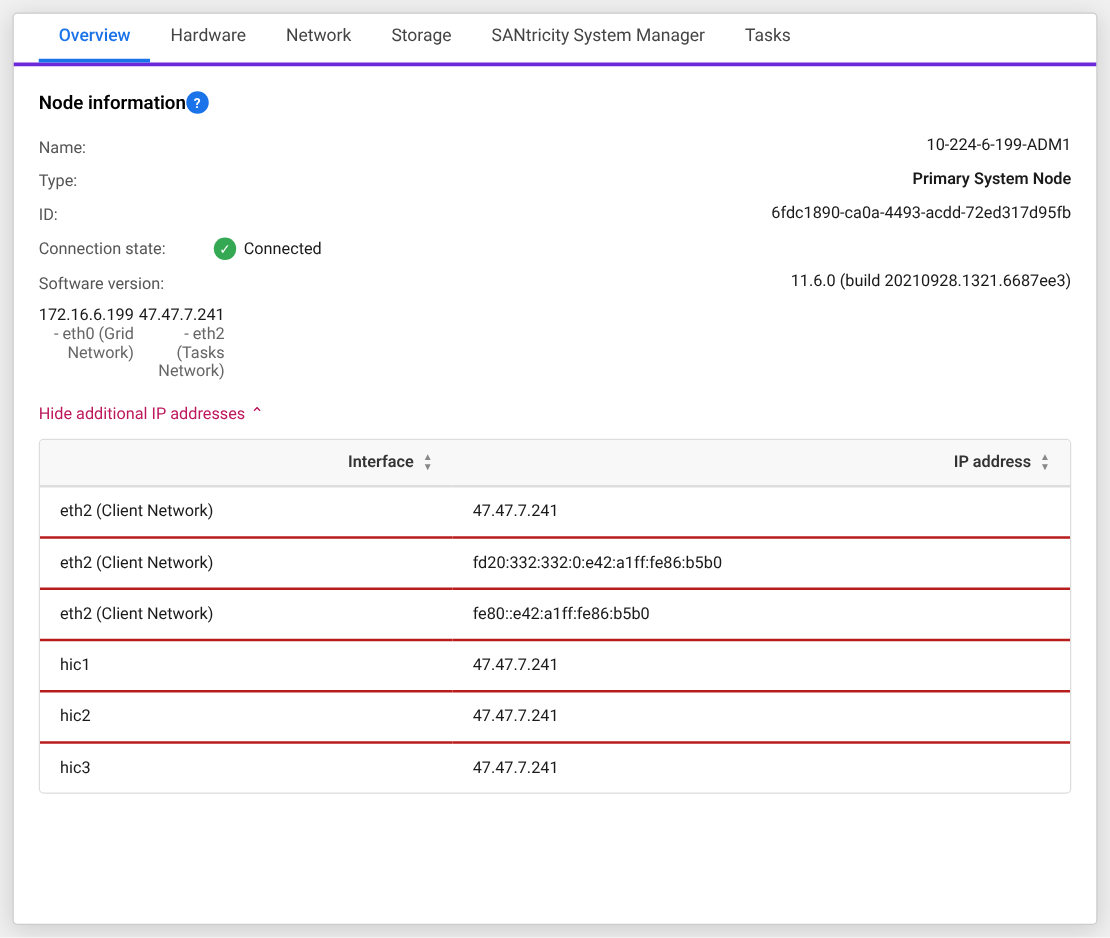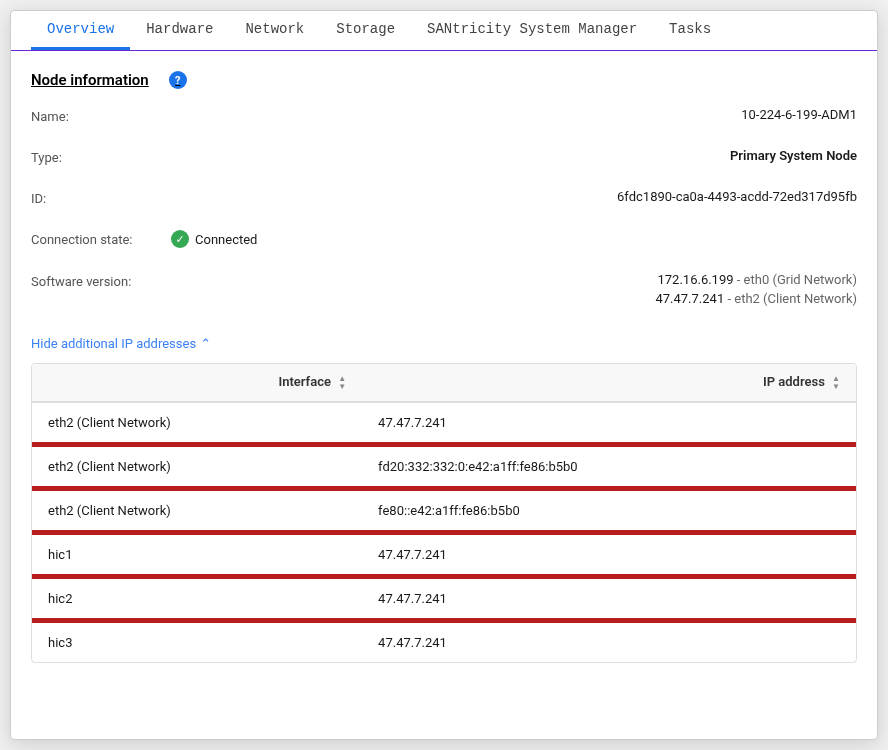--- a/index.html
+++ b/index.html
@@ -44,24 +44,23 @@
     .close-btn {
       background: none;
       border: none;
       cursor: pointer;
       font-size: 18px;
       color: #555;
       padding: 2px 6px;
     }
     .tabs {
       display: flex;
-      border-bottom: 1px solid #6d28d9;
+      border-bottom: 3px solid #6d28d9;
       padding: 0 20px;
       gap: 0;
-      font-family: Liberation Mono, monospace;
     }
     .tab {
       padding: 10px 16px;
       cursor: pointer;
       color: #444;
       font-size: 14px;
       border-bottom: 3px solid transparent;
       white-space: nowrap;
     }
     .tab.active {
@@ -70,42 +69,41 @@
       font-weight: 500;
     }
     .content {
       padding: 20px 20px 20px 20px;
     }
     .section-title {
       font-size: 15px;
       font-weight: 600;
       display: flex;
       align-items: center;
-      gap: 20px;
+      gap: 0;
       margin-bottom: 18px;
-      text-decoration: underline;
     }
     .help-icon {
       display: inline-flex;
       align-items: center;
       justify-content: center;
       width: 18px;
       height: 18px;
       border-radius: 50%;
       background: #1a73e8;
       color: #fff;
       font-size: 11px;
       font-weight: bold;
       cursor: pointer;
     }
     .info-grid {
       display: grid;
       grid-template-columns: 140px 1fr;
-      row-gap: 24px;
-      margin-bottom: 30px;
+      row-gap: 10px;
+      margin-bottom: 18px;
     }
     .info-label {
       color: #555;
       font-size: 13px;
       padding-top: 2px;
     }
     .info-value {
       color: #1a1a1a;
       font-size: 13px;
       text-align: right;
@@ -124,32 +122,31 @@
       border-radius: 50%;
       background: #34a853;
       display: inline-flex;
       align-items: center;
       justify-content: center;
       color: white;
       font-size: 11px;
     }
     .ip-list {
       display: flex;
-      flex-direction: column;
       gap: 4px;
     }
     .ip-entry {
       font-size: 13px;
       color: #1a1a1a;
     }
     .ip-label {
       color: #666;
     }
     .hide-link {
-      color: #3b82f6;
+      color: #be185d;
       cursor: pointer;
       font-size: 13px;
       text-decoration: none;
       display: flex;
       align-items: center;
       gap: 4px;
       margin-top: 4px;
       margin-bottom: 12px;
     }
     .table-wrapper {
@@ -182,21 +179,21 @@
       margin-left: 4px;
       vertical-align: middle;
     }
     th .sort-icon span {
       font-size: 8px;
       line-height: 1;
       color: #888;
     }
     td {
       padding: 12px 16px;
-      border-bottom: 5px solid #b91c1c;
+      border-bottom: 2px solid #b91c1c;
       color: #1a1a1a;
     }
     tr:last-child td {
       border-bottom: none;
     }
     
     .table-wrapper::-webkit-scrollbar {
       width: 12px;
     }
     .table-wrapper::-webkit-scrollbar-track {
@@ -241,30 +238,31 @@
 
       <div class="info-label">Connection state:</div>
       <div class="info-value">
         <div class="connection-state">
           <span class="connected-icon">✓</span>
           <span>Connected</span>
         </div>
       </div>
 
       <div class="info-label">Software version:</div>
+      <div class="info-value">11.6.0 (build 20210928.1321.6687ee3)</div>
 
       <div class="info-value">
         <div class="ip-list">
           <div class="ip-entry">
             <span>172.16.6.199</span>
             <span class="ip-label"> - eth0 (Grid Network)</span>
           </div>
           <div class="ip-entry">
             <span>47.47.7.241</span>
-            <span class="ip-label"> - eth2 (Client Network)</span>
+            <span class="ip-label"> - eth2 (Tasks Network)</span>
           </div>
         </div>
       </div>
     </div>
 
     <a class="hide-link">
       <span>Hide additional IP addresses</span>
       <span>⌃</span>
     </a>
 

